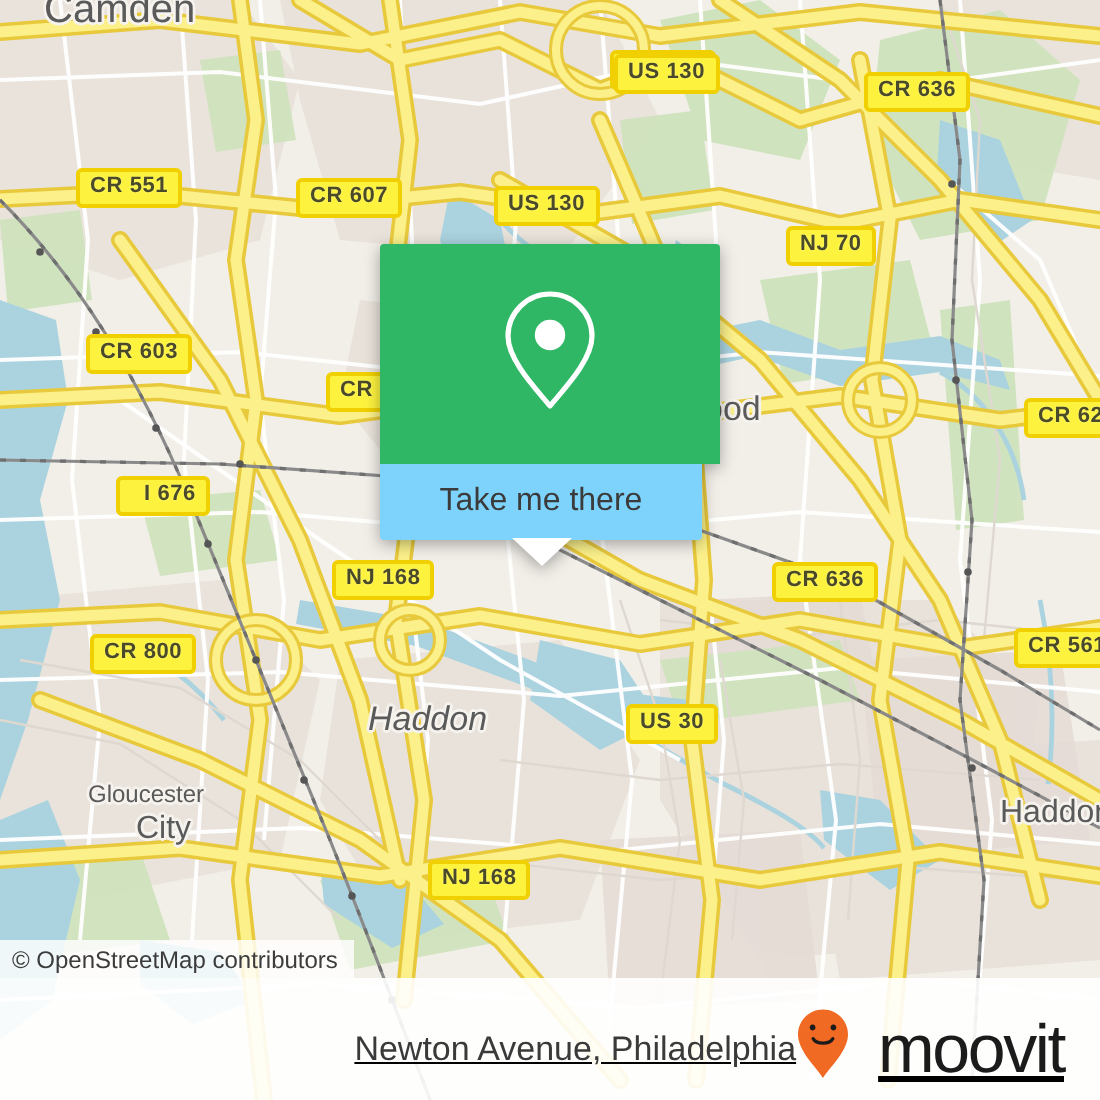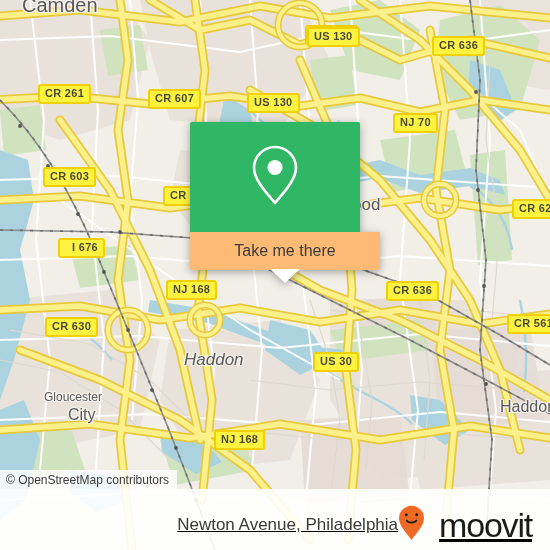--- a/index.html
+++ b/index.html
@@ -49,22 +49,22 @@
     width:170px;
     filter:drop-shadow(0 2px 4px rgba(0,0,0,.33));
   }
   #popup-body {
     width:170px; height:110px;
     background:#2FB765;
     display:flex; align-items:center; justify-content:center;
     border-radius:2px 2px 0 0;
   }
   #popup-footer {
-    width:190px; height:38px;
-    background:#fdba74;
+    width:161px; height:38px;
+    background:#7dd3fc;
     display:flex; align-items:center; justify-content:center;
     border-radius:0 0 2px 2px;
     position:relative;
   }
   #popup-label {
     font-size:16px; color:#3b3b3b;
     font-family:"Liberation Sans", sans-serif;
   }
   #popup-tail {
     position:absolute;
@@ -293,32 +293,32 @@
           <circle cx="484" cy="286" r="1.9"></circle>
             <circle cx="486" cy="384" r="1.9"></circle>
         </g>
       </g>
     </svg>
 
     <div id="shields">
         <div class="shield" style="left: 305px; top: 25px;">CR 537</div>
         <div class="shield" style="left: 307px; top: 27px;">US 130</div>
         <div class="shield" style="left: 432px; top: 36px;">CR 636</div>
-        <div class="shield" style="left: 38px; top: 84px;">CR 261</div>
+        <div class="shield" style="left: 38px; top: 84px;">CR 551</div>
         <div class="shield" style="left: 148px; top: 89px;">CR 607</div>
         <div class="shield" style="left: 247px; top: 93px;">US 130</div>
         <div class="shield" style="left: 393px; top: 113px;">NJ 70</div>
         <div class="shield" style="left: 43px; top: 167px;">CR 603</div>
         <div class="shield" style="left: 163px; top: 186px;">CR 604</div>
         <div class="shield" style="left: 512px; top: 199px;">CR 628</div>
         <div class="shield" style="left: 58px; top: 238px; padding-left: 12px;">I 676</div>
         <div class="shield" style="left: 166px; top: 280px;">NJ 168</div>
         <div class="shield" style="left: 386px; top: 281px;">CR 636</div>
         <div class="shield" style="left: 507px; top: 314px;">CR 561</div>
-        <div class="shield" style="left: 45px; top: 317px;">CR 630</div>
+        <div class="shield" style="left: 45px; top: 317px;">CR 800</div>
         <div class="shield" style="left: 313px; top: 352px;">US 30</div>
         <div class="shield" style="left: 214px; top: 430px;">NJ 168</div>
       </div>
 
     <div id="places">
         <div class="place" style="left: 22px; top: -6px; font-size: 20px;">Camden</div>
         <div class="place" style="left: 352px; top: 195px; font-size: 17px;">ood</div>
         <div class="place" style="left: 184px; top: 350px; font-size: 17px; font-style: italic;">Haddon</div>
         <div class="place" style="left: 44px; top: 390px; font-size: 12px;">Gloucester</div>
         <div class="place" style="left: 68px; top: 406px; font-size: 16px;">City</div>

